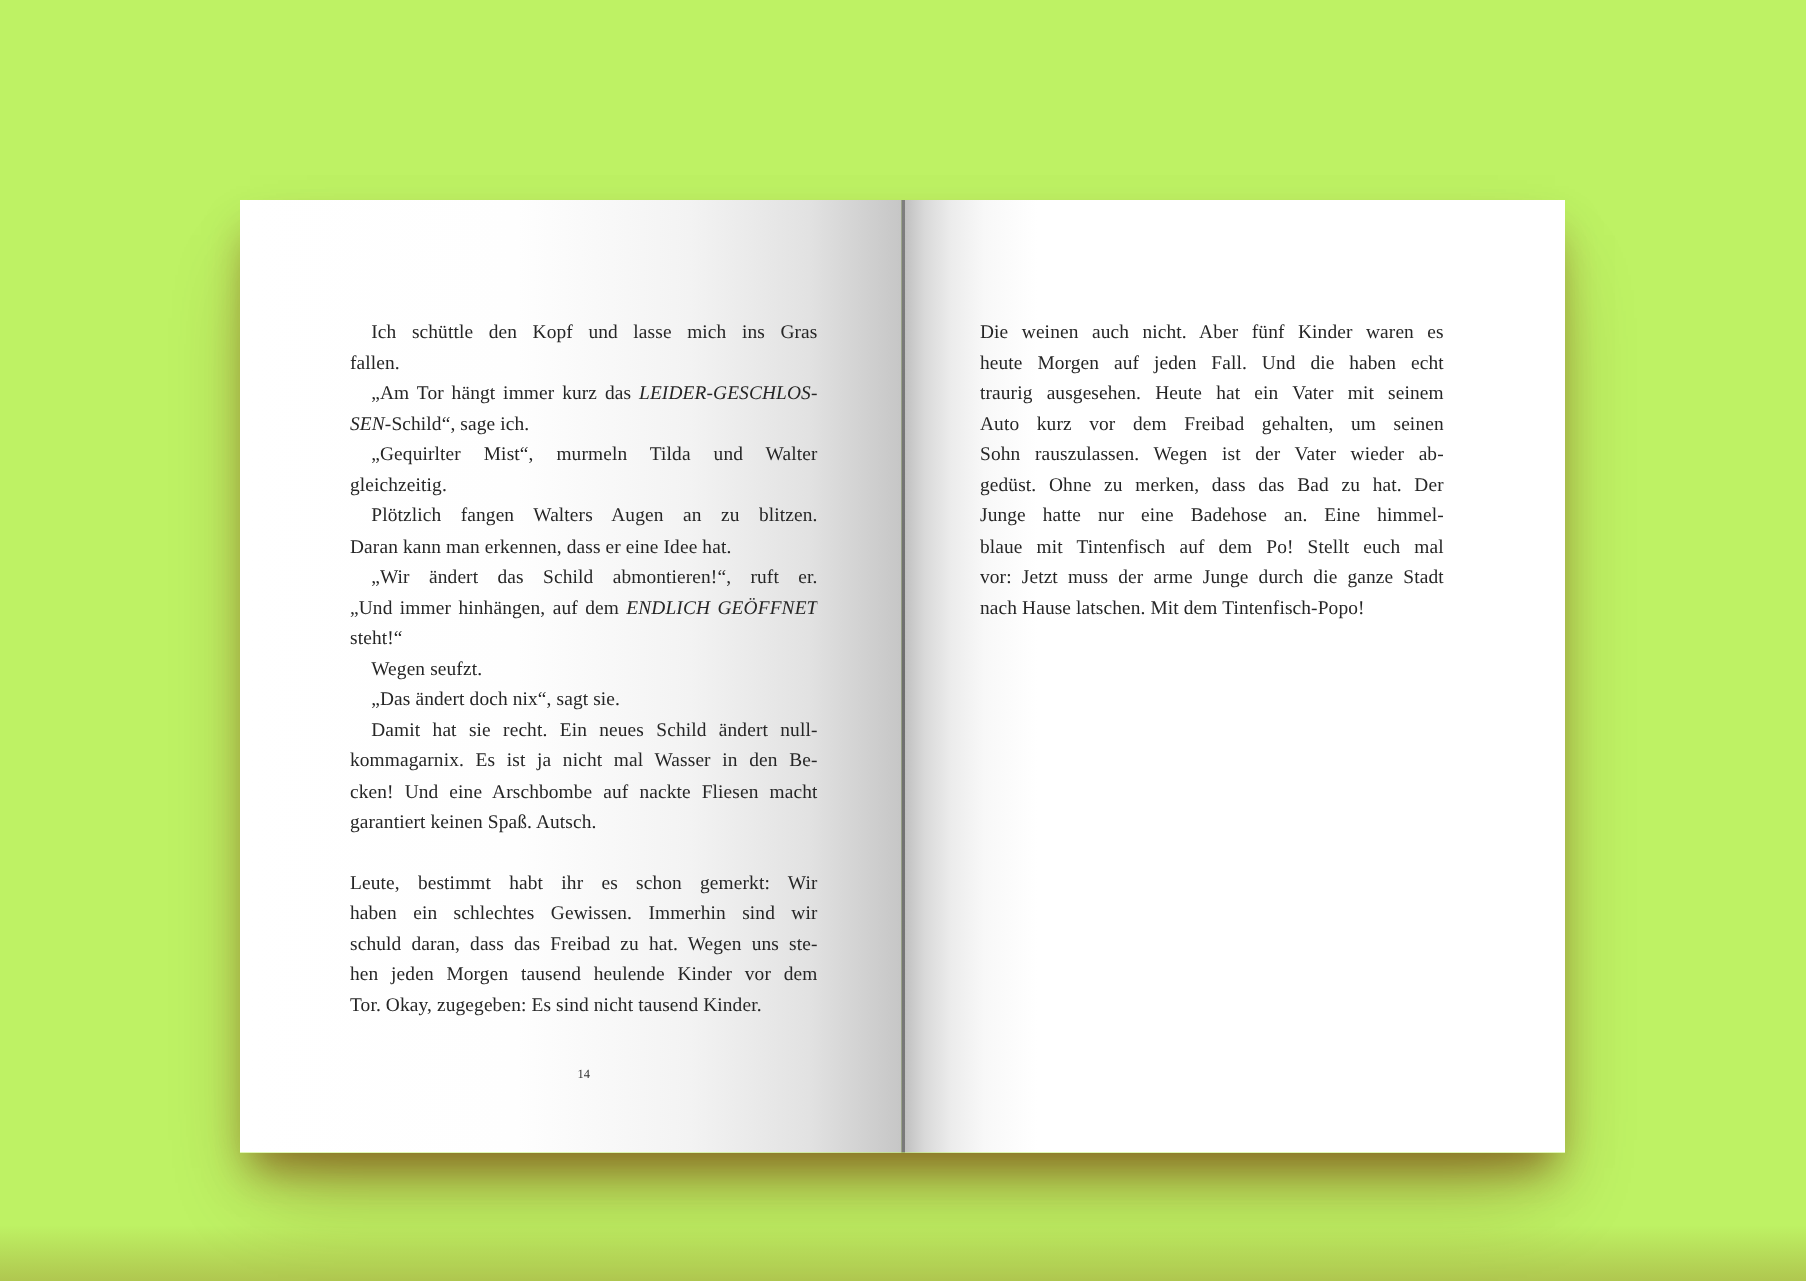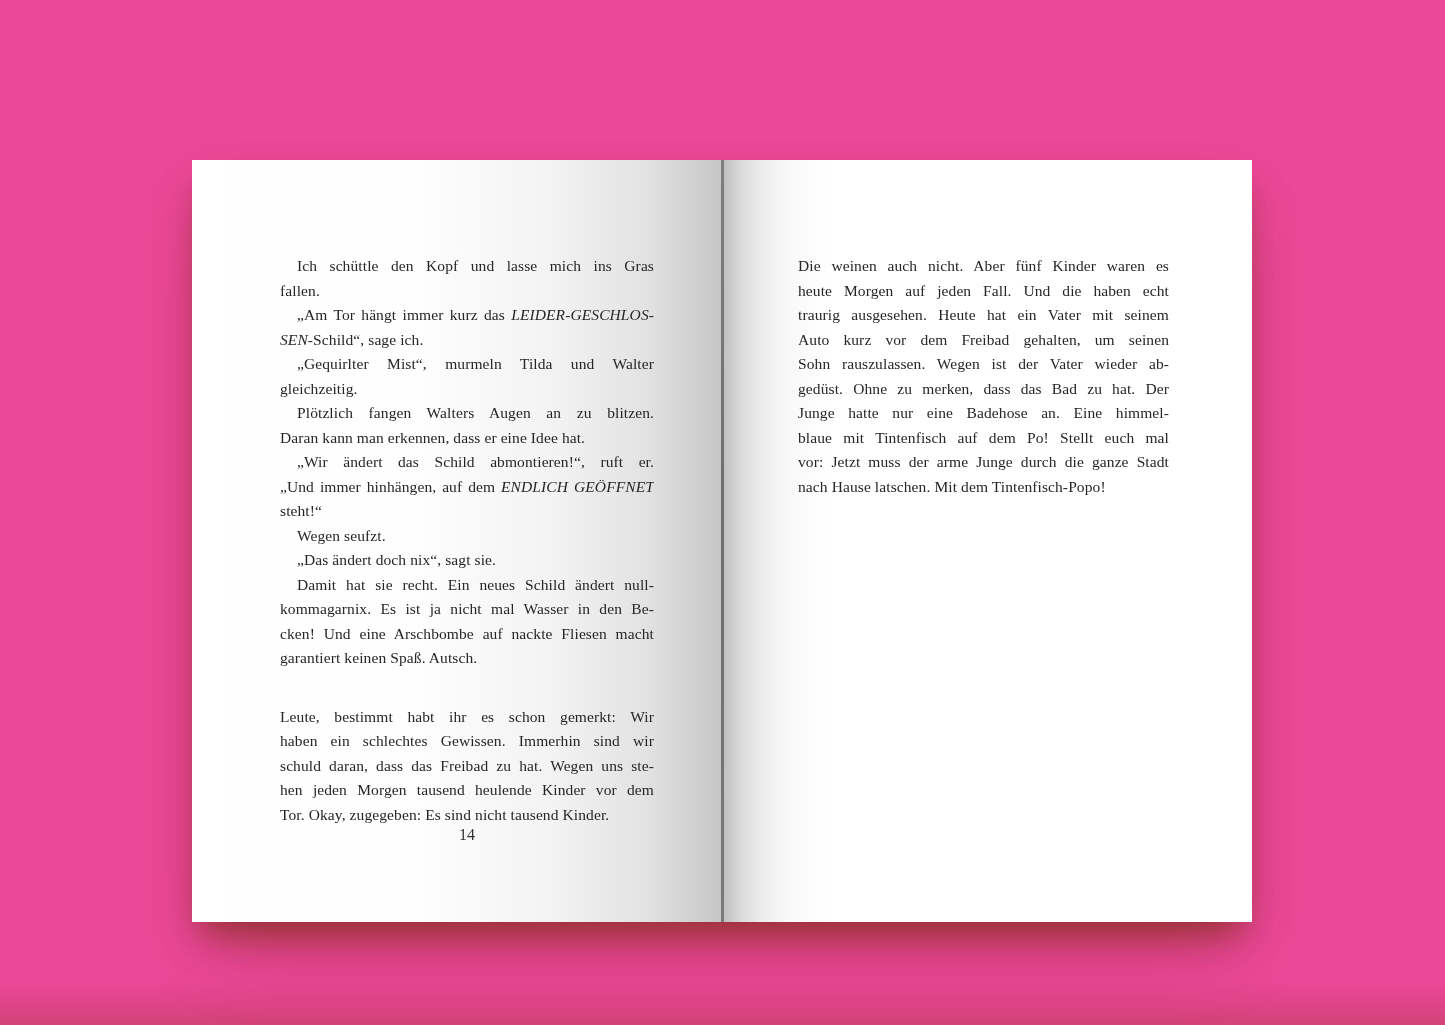--- a/index.html
+++ b/index.html
@@ -1,20 +1,20 @@
 <!DOCTYPE html>
 <html><head>
 <meta charset="utf-8">
 <title>Book Spread</title>
 <style>
   html,body{margin:0;padding:0;}
   .screen{
     position:relative;
     width:1445px;height:1025px;
-    background:#ec4899;
+    background:#bef264;
     overflow:hidden;
     font-family:"Liberation Serif","DejaVu Serif",serif;
   }
   .screen::after{
     content:"";
     position:absolute;left:0;right:0;bottom:0;height:45px;
     background:linear-gradient(180deg,rgba(124,44,6,0) 0%,rgba(124,44,6,0.22) 100%);
     pointer-events:none;
   }
   .book{
@@ -38,31 +38,31 @@
     width:528px;
     background:linear-gradient(90deg,#c0c0c0 0%,#d9d9d9 3%,#ececec 7%,#f8f8f8 12%,#ffffff 20%);
   }
   .text{
     position:absolute;top:94px;
     font-size:15.5px;line-height:24.5px;
     color:#262626;
     letter-spacing:0.1px;
   }
   .text-left{left:88px;width:374px;}
-  .text-right{left:74px;width:371px;}
-  .tblock + .tblock{margin-top:34px;}
+  .text-right{left:60px;width:371px;}
+  .tblock + .tblock{margin-top:24px;}
   .line{height:24.5px;overflow:hidden;}
   .line.ind{text-indent:17px;}
   .line.j{text-align:justify;}
   .line.j::after{content:"";display:inline-block;width:100%;height:0;}
   .it{font-style:italic;}
   .pagenum{
-    position:absolute;top:666px;left:88px;width:374px;
+    position:absolute;top:694px;left:88px;width:374px;
     text-align:center;
-    font-size:16px;color:#333333;
+    font-size:10px;color:#333333;
   }
 </style>
 </head>
 <body>
 
 <div class="screen">
   <div class="book">
 
     <div class="page page-left">
       <div class="text text-left">

